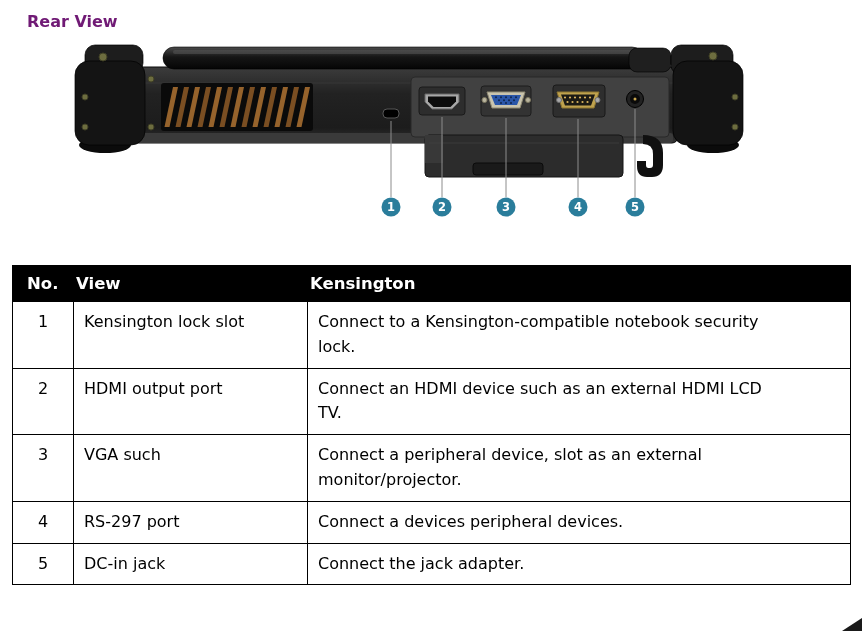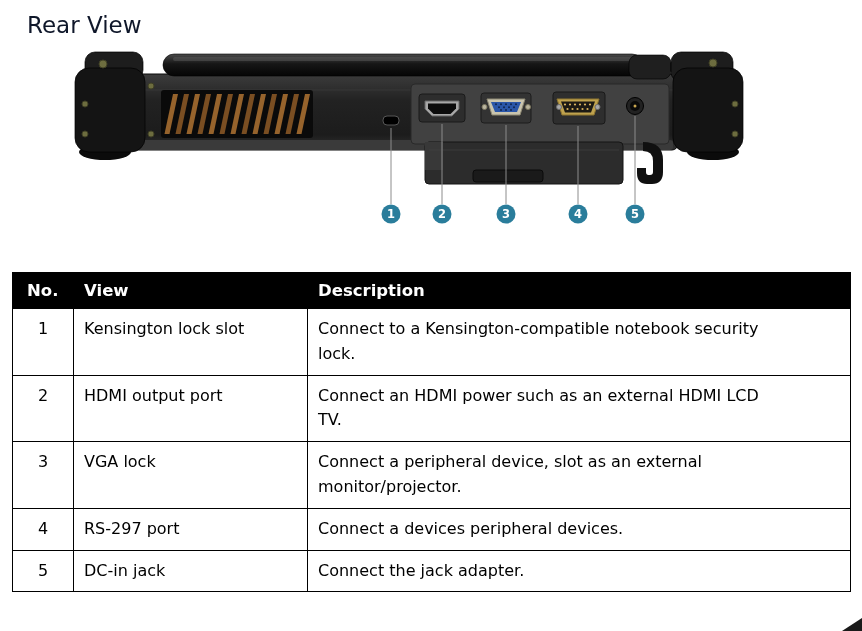--- a/index.html
+++ b/index.html
@@ -10,43 +10,43 @@
   body {
     width: 862px;
     height: 631px;
     position: relative;
     overflow: hidden;
     font-family: "DejaVu Sans", "Liberation Sans", sans-serif;
     color: #000;
   }
   .page-title {
     margin: 12px 0 0 27px;
-    font-size: 23px;
-    font-weight: normal;
-    color: #0f172a;
+    font-size: 16px;
+    font-weight: bold;
+    color: #701a75;
   }
   .figure {
     margin: 8px 0 0 73px;
     width: 672px;
     height: 192px;
     position: relative;
   }
   .ports-table {
     margin: 34px 0 0 12px;
     width: 839px;
     border-collapse: collapse;
     table-layout: fixed;
   }
   .ports-table th {
     background: #000000;
     color: #ffffff;
     font-size: 16.5px;
     font-weight: bold;
     text-align: left;
-    padding: 8px 10px;
+    padding: 8px 2px;
     border: 1px solid #000;
   }
   .ports-table th.col-no { padding-left: 14px; }
   .ports-table td {
     border: 1px solid #000;
     font-size: 16px;
     padding: 8px 10px;
     vertical-align: top;
     line-height: 1.55;
     background: #fff;
@@ -236,41 +236,41 @@
 <table class="ports-table">
   <colgroup>
     <col style="width:61px">
     <col style="width:234px">
     <col>
   </colgroup>
   <thead>
     <tr>
       <th class="col-no">No.</th>
       <th>View</th>
-      <th>Description</th>
+      <th>Kensington</th>
     </tr>
   </thead>
   <tbody>
     <tr>
       <td class="cell-no">1</td>
       <td>Kensington lock slot</td>
       <td>
           <span class="desc-text">Connect to a Kensington-compatible notebook security lock.</span>
         </td>
     </tr>
     <tr>
       <td class="cell-no">2</td>
       <td>HDMI output port</td>
       <td>
-          <span class="desc-text">Connect an HDMI power such as an external HDMI LCD TV.</span>
+          <span class="desc-text">Connect an HDMI device such as an external HDMI LCD TV.</span>
         </td>
     </tr>
     <tr>
       <td class="cell-no">3</td>
-      <td>VGA lock</td>
+      <td>VGA such</td>
       <td>
           <span class="desc-text">Connect a peripheral device, slot as an external monitor/projector.</span>
         </td>
     </tr>
     <tr>
       <td class="cell-no">4</td>
       <td>RS-297 port</td>
       <td>
           <span class="desc-text">Connect a devices peripheral devices.</span>
         </td>

